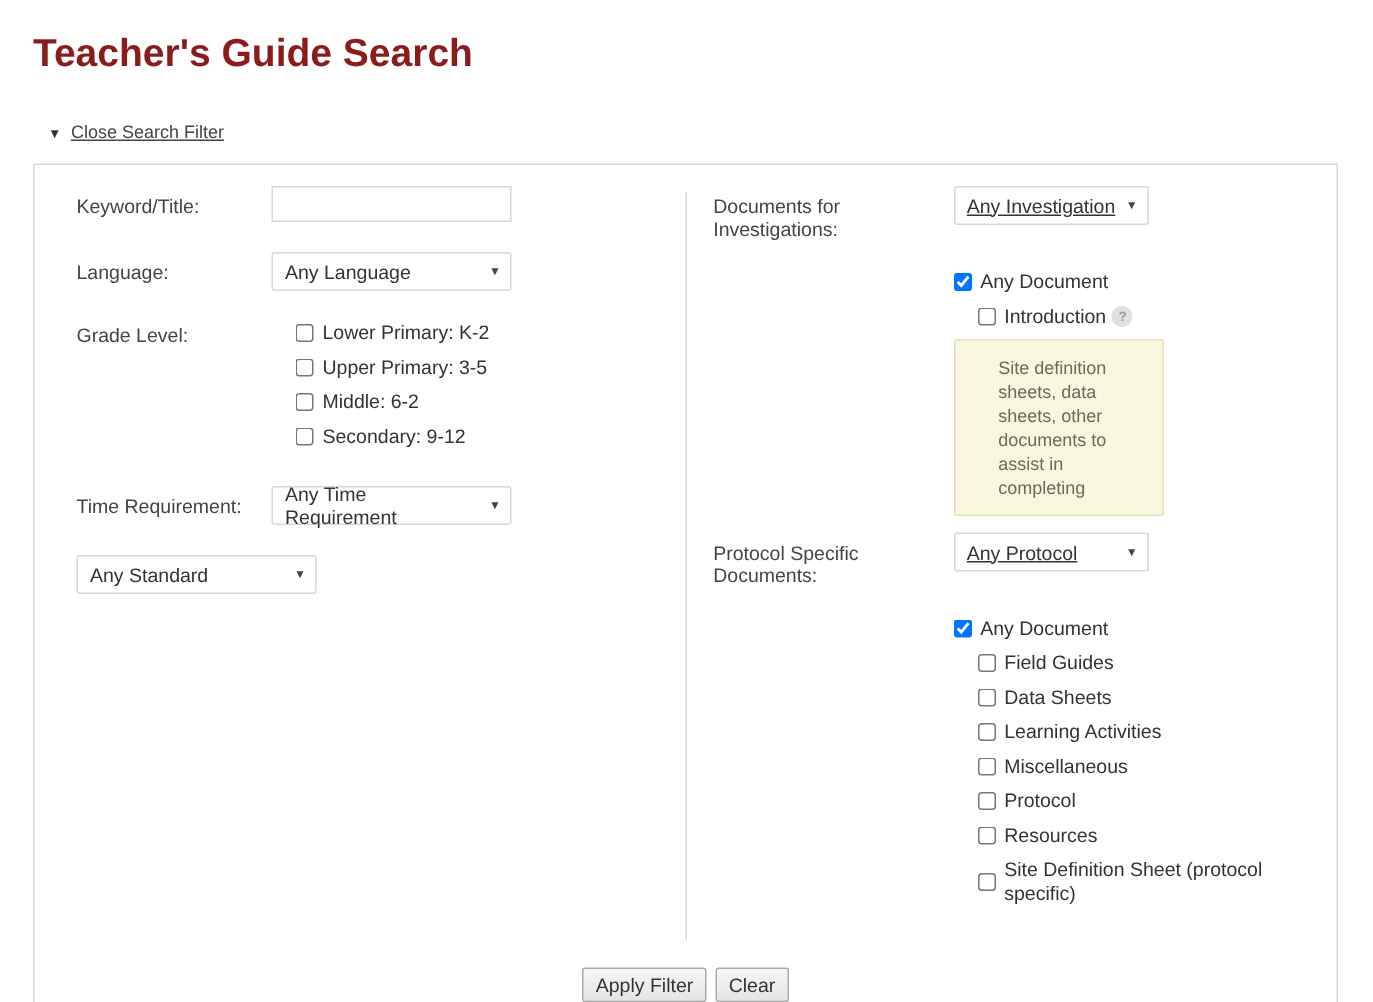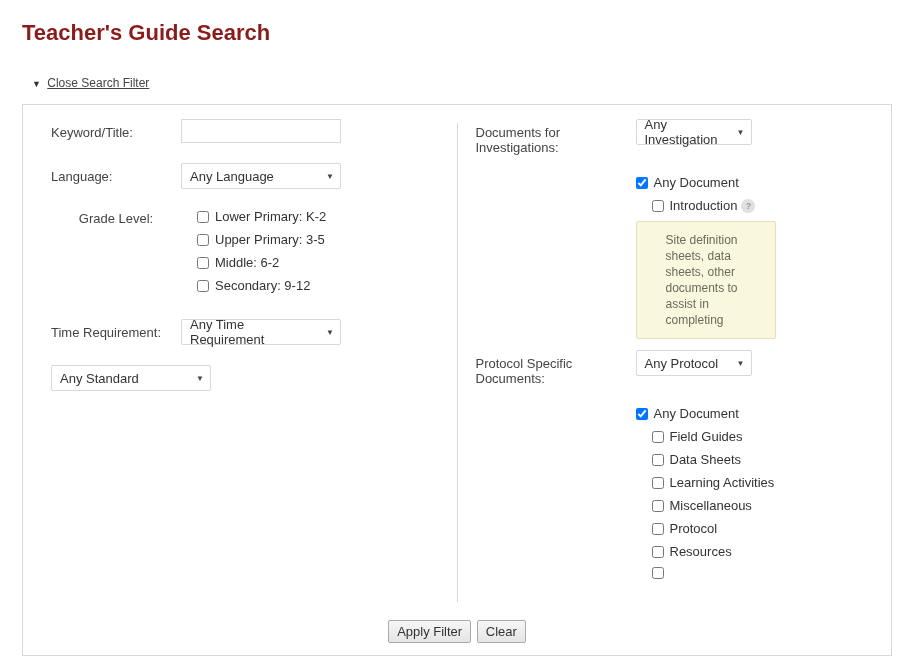--- a/index.html
+++ b/index.html
@@ -7,21 +7,21 @@
     margin: 0;
     padding: 20px 22px;
     font-family: Arial, Helvetica, sans-serif;
     font-size: 13px;
     color: #333;
     background: #fff;
     width: 915px;
   }
   h1.page-title {
     color: #8a1c1c;
-    font-size: 22px;
+    font-size: 26px;
     font-weight: bold;
     margin: 0 0 30px 0;
   }
   .close-link-row {
     margin: 0 0 14px 10px;
     font-size: 12px;
   }
   .close-link-row .tri {
     display: inline-block;
     font-size: 9px;
@@ -92,21 +92,21 @@
     color: #333;
   }
   .select-wrap .caret {
     position: absolute;
     right: 6px;
     top: 50%;
     transform: translateY(-50%);
     font-size: 8px;
     color: #444;
   }
-  .right-col .select-wrap { width: 116px; }
+  .right-col .select-wrap { width: 130px; text-decoration: underline; }
   .cb-row {
     display: flex;
     align-items: center;
     margin-bottom: 8px;
     line-height: 16px;
   }
   .cb-row input[type=checkbox] {
     margin: 0 6px 0 0;
     width: 12px;
     height: 12px;
@@ -180,21 +180,21 @@
         <div class="field-label">Language:</div>
         <div class="field-content">
           <div class="select-wrap">
             <span>Any Language</span>
             <span class="caret">▼</span>
           </div>
         </div>
       </div>
 
       <div class="field-row" style="margin-bottom:18px;">
-        <div class="field-label" style="padding-top:2px;text-align:center;">Grade Level:</div>
+        <div class="field-label" style="padding-top:2px;">Grade Level:</div>
         <div class="field-content cb-group">
           <div class="cb-row indent-1">
             <input type="checkbox" style="">
             <span>Lower Primary: K-2</span>
           </div>
           <div class="cb-row indent-1">
             <input type="checkbox" style="">
             <span>Upper Primary: 3-5</span>
           </div>
           <div class="cb-row indent-1">
@@ -303,20 +303,21 @@
           <div class="cb-row indent-1">
             <input type="checkbox" style="">
             <span>Protocol</span>
           </div>
           <div class="cb-row indent-1">
             <input type="checkbox" style="">
             <span>Resources</span>
           </div>
           <div class="cb-row indent-1">
             <input type="checkbox" style="">
+            <span>Site Definition Sheet (protocol specific)</span>
           </div>
         </div>
       </div>
 
     </div>
   </div>
 
   <div class="button-row">
     <button class="btn">Apply Filter</button>
     <button class="btn">Clear</button>

